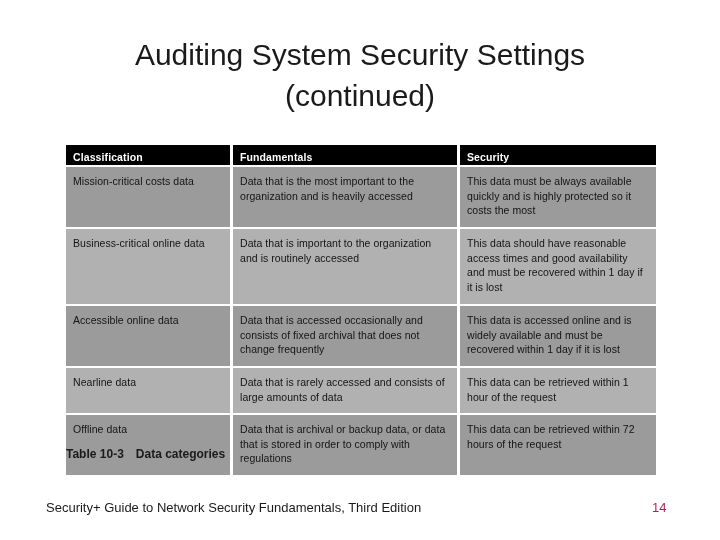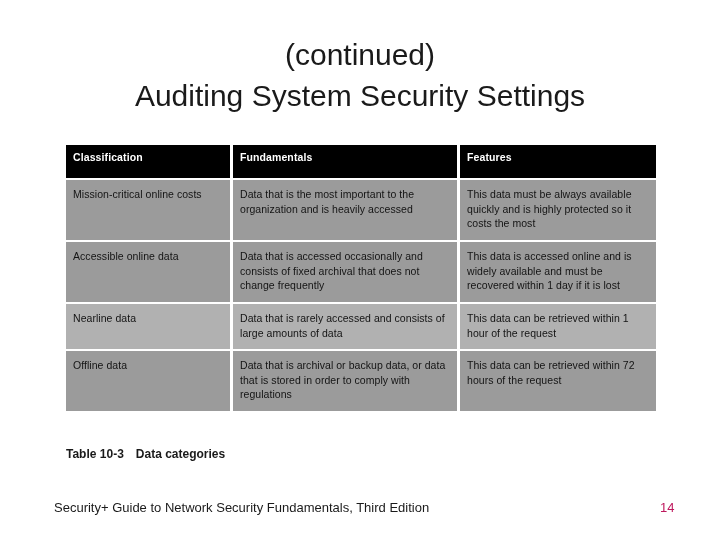--- a/index.html
+++ b/index.html
@@ -49,21 +49,21 @@
   table.datatable col.c1 { width: 164px; }
   table.datatable col.c2 { width: 224px; }
   table.datatable col.c3 { width: 196px; }
 
   table.datatable th {
     background: #000000;
     color: #ffffff;
     font-size: 10.5px;
     font-weight: bold;
     text-align: left;
-    padding: 6px 7px 15px 7px;
+    padding: 6px 7px 2px 7px;
     vertical-align: middle;
     letter-spacing: 0.1px;
   }
 
   table.datatable td {
     font-size: 10.5px;
     line-height: 14.6px;
     color: #141414;
     text-align: left;
     padding: 7px 8px 8px 7px;
@@ -94,21 +94,21 @@
     font-weight: bold;
     margin-right: 12px;
   }
   #caption .cap-text {
     font-weight: 700;
   }
 
   
   #footer {
     position: absolute;
-    left: 8px;
+    left: 0;
     top: 500px;
     width: 708px;
     height: 22px;
   }
   #footer-text {
     position: absolute;
     left: 46px;
     top: 0;
     font-size: 13px;
     color: #1a1a1a;
@@ -119,43 +119,48 @@
     left: 652px;
     top: 0;
     font-size: 13px;
     color: #be185d;
   }
 </style>
 </head>
 <body>
 
 <div id="slide-title">
+  <span class="line">Auditing System Security Settings</span>
   <span class="line">(continued)</span>
-  <span class="line">Auditing System Security Settings</span>
 </div>
 
 <div id="figure">
   <table class="datatable">
     <colgroup>
       <col class="c1">
         <col class="c2">
         <col class="c3">
     </colgroup>
     <thead>
       <tr>
         <th>Classification</th>
         <th>Fundamentals</th>
-        <th>Features</th>
+        <th>Security</th>
       </tr>
     </thead>
     <tbody>
       <tr class="band-dark r1">
-        <td>Mission-critical online costs</td>
+        <td>Mission-critical costs data</td>
         <td>Data that is the most important to the organization and is heavily accessed</td>
         <td>This data must be always available quickly and is highly protected so it costs the most</td>
+      </tr>
+      <tr class="band-light r2">
+        <td>Business-critical online data</td>
+        <td>Data that is important to the organization and is routinely accessed</td>
+        <td>This data should have reasonable access times and good availability and must be recovered within 1 day if it is lost</td>
       </tr>
       <tr class="band-dark r3">
         <td>Accessible online data</td>
         <td>Data that is accessed occasionally and consists of fixed archival that does not change frequently</td>
         <td>This data is accessed online and is widely available and must be recovered within 1 day if it is lost</td>
       </tr>
       <tr class="band-light r4">
         <td>Nearline data</td>
         <td>Data that is rarely accessed and consists of large amounts of data</td>
         <td>This data can be retrieved within 1 hour of the request</td>

